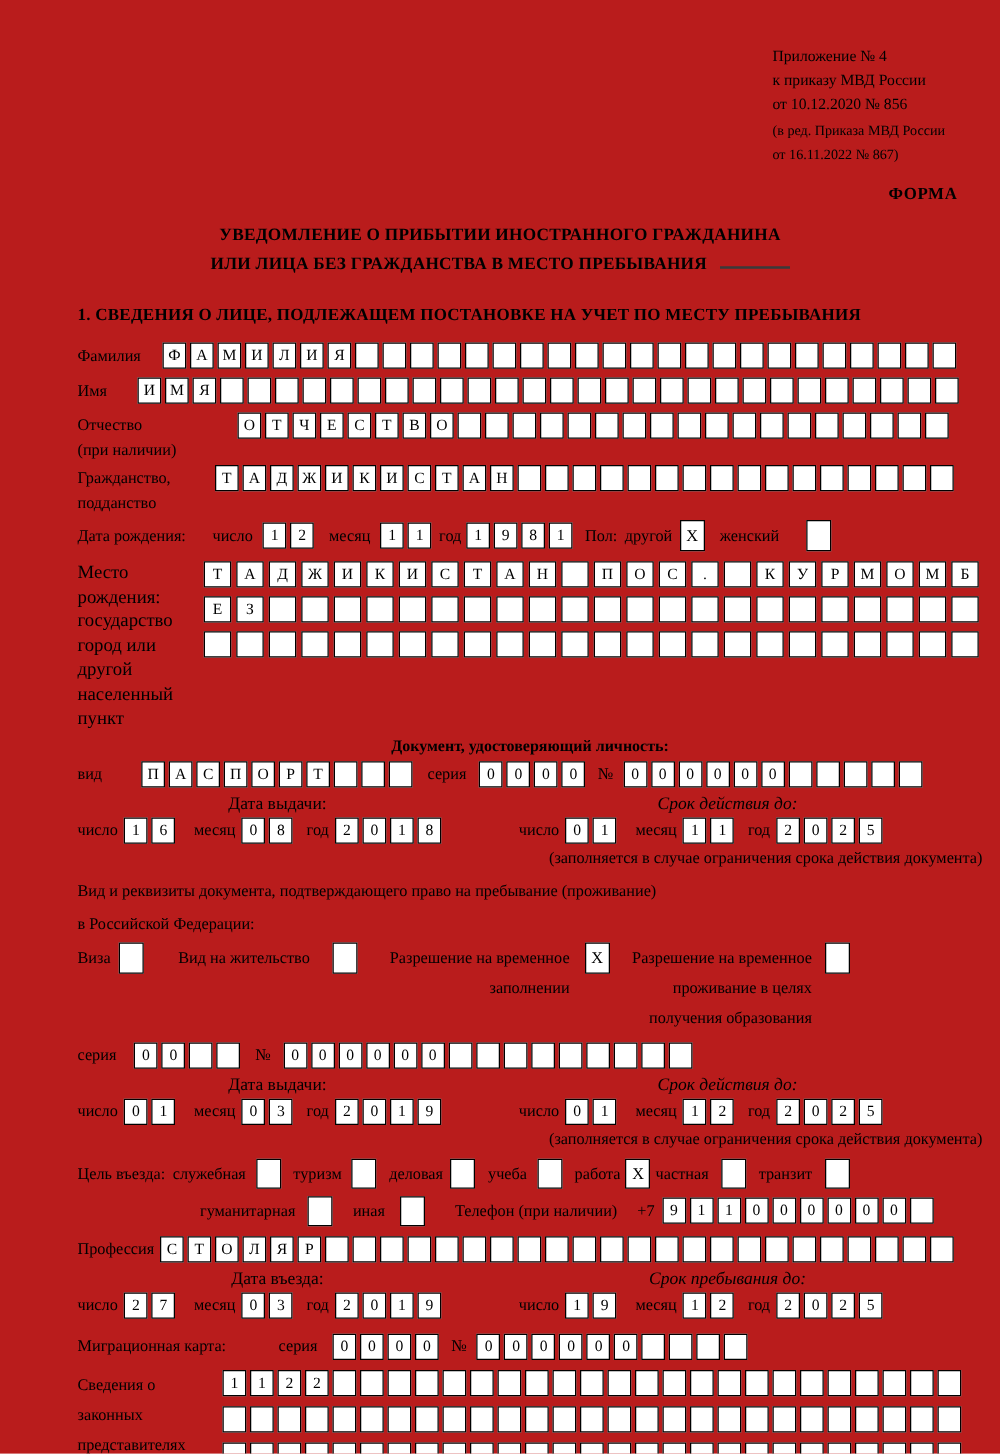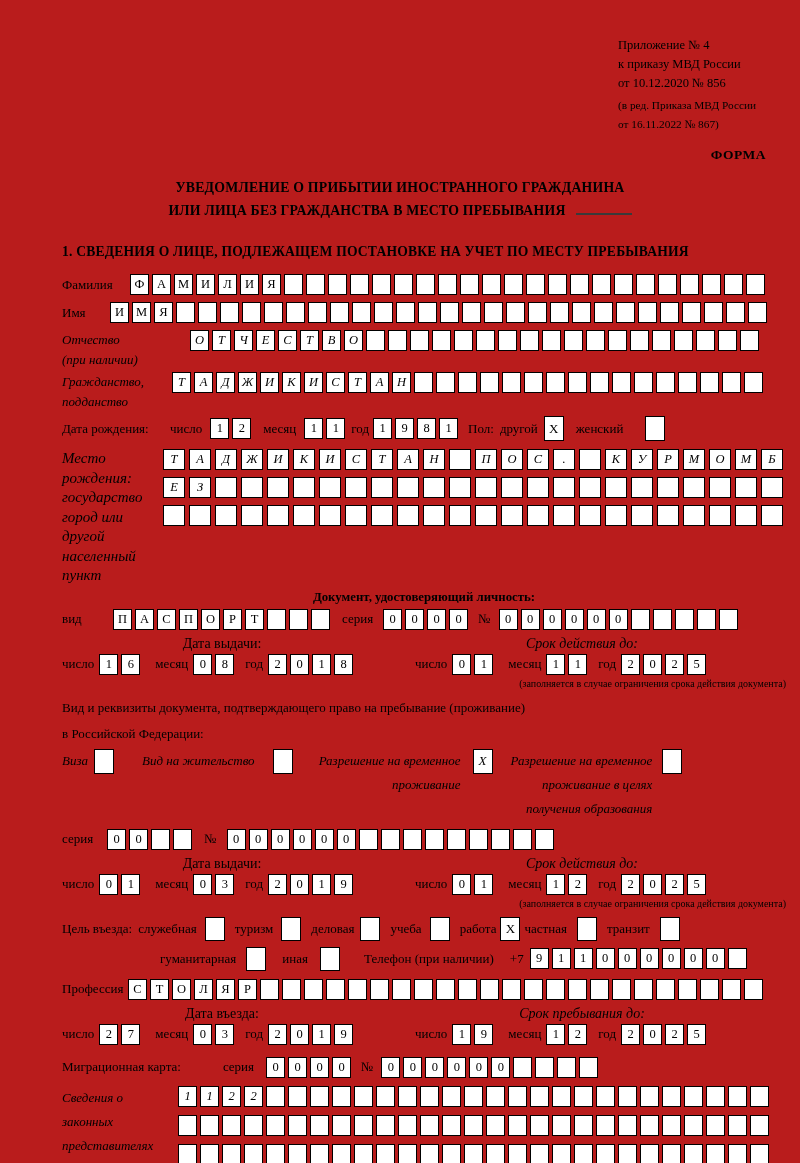--- a/index.html
+++ b/index.html
@@ -8,32 +8,32 @@
   
   .hdr-block{margin-left:618px;padding-top:36px;font-size:12.5px;line-height:19px;}
   .hdr-note{font-size:11.3px;line-height:19px;margin-top:3px;}
   .forma{font-weight:bold;font-size:13.5px;letter-spacing:.5px;text-align:right;padding-right:34px;margin-top:13px;}
   .title{text-align:center;font-weight:bold;font-size:13.8px;line-height:22px;margin-top:14px;letter-spacing:.2px;}
   .blank-line{display:inline-block;width:56px;border-bottom:2px solid #3a3a3a;height:14px;margin-left:10px;}
   .sec-head{font-weight:bold;font-size:13.6px;margin:22px 10px 0 62px;letter-spacing:.2px;white-space:nowrap;}
   
   .fbody{padding:0 14px 0 62px;font-size:13px;}
   .row{display:flex;align-items:center;}
-  .rowtop{display:flex;align-items:flex-start;font-style:italic;}
+  .rowtop{display:flex;align-items:flex-start;}
   .lab{flex:none;}
   .cells{display:flex;gap:3px;flex:none;}
   .cell{flex:none;width:19px;height:21px;box-sizing:border-box;border:1.5px solid #000;display:flex;align-items:center;justify-content:center;font-size:12.5px;background:#fff;}
   .wide .cell{width:22px;}
   .wide{gap:4px;}
   .cbx{flex:none;width:20px;height:25px;box-sizing:border-box;border:1.5px solid #000;display:inline-flex;align-items:center;justify-content:center;font-size:13px;background:#fff;}
   .dualhead{display:flex;font-size:14px;}
   .dh1{width:220px;text-align:center;margin-left:50px;flex:none;}
   .dh2{width:240px;text-align:center;margin-left:130px;flex:none;font-style:italic;}
   .grp{display:flex;align-items:center;gap:5px;flex:none;}
-  .note{font-size:10px;text-align:right;margin-top:3px;}
+  .note{font-size:13px;text-align:right;margin-top:3px;}
   .mt2{margin-top:2px}.mt4{margin-top:4px}.mt6{margin-top:6px}.mt7{margin-top:7px}
   .mt8{margin-top:8px}.mt12{margin-top:12px}.mt14{margin-top:14px}
   .ml6{margin-left:6px}.ml10{margin-left:10px}.ml12{margin-left:12px}
   .opt{display:flex;align-items:flex-start;gap:10px;flex:none;}
   .optlab{text-align:right;line-height:24px;}
   .doc-head{text-align:center;font-weight:bold;font-size:12.8px;}
   .lab-col{flex:none;line-height:20px;}
 </style>
 </head>
 <body>
@@ -413,21 +413,21 @@
         <span class="optlab">Виза</span>
         <span class="cbx"></span>
       </span>
       <span class="opt" style="margin-left:28px;gap:18px">
         <span class="optlab">Вид на жительство</span>
         <span class="cbx"></span>
       </span>
       <span class="opt" style="margin-left:26px;gap:12px">
         <span class="optlab">
           <div>Разрешение на временное</div>
-          <div>проживание</div>
+          <div>заполнении</div>
         </span>
         <span class="cbx">X</span>
       </span>
       <span class="opt" style="margin-left:18px;gap:10px">
         <span class="optlab">
           <div>Разрешение на временное</div>
           <div>проживание в целях</div>
           <div>получения образования</div>
         </span>
         <span class="cbx"></span>

